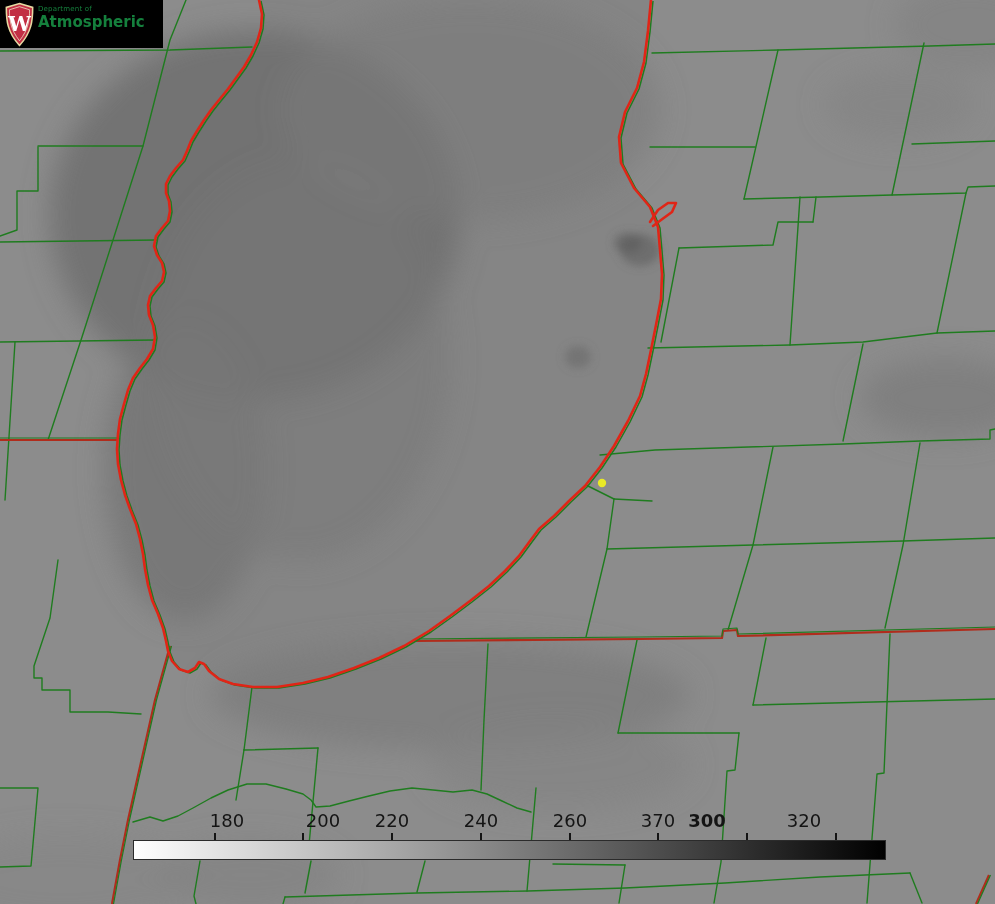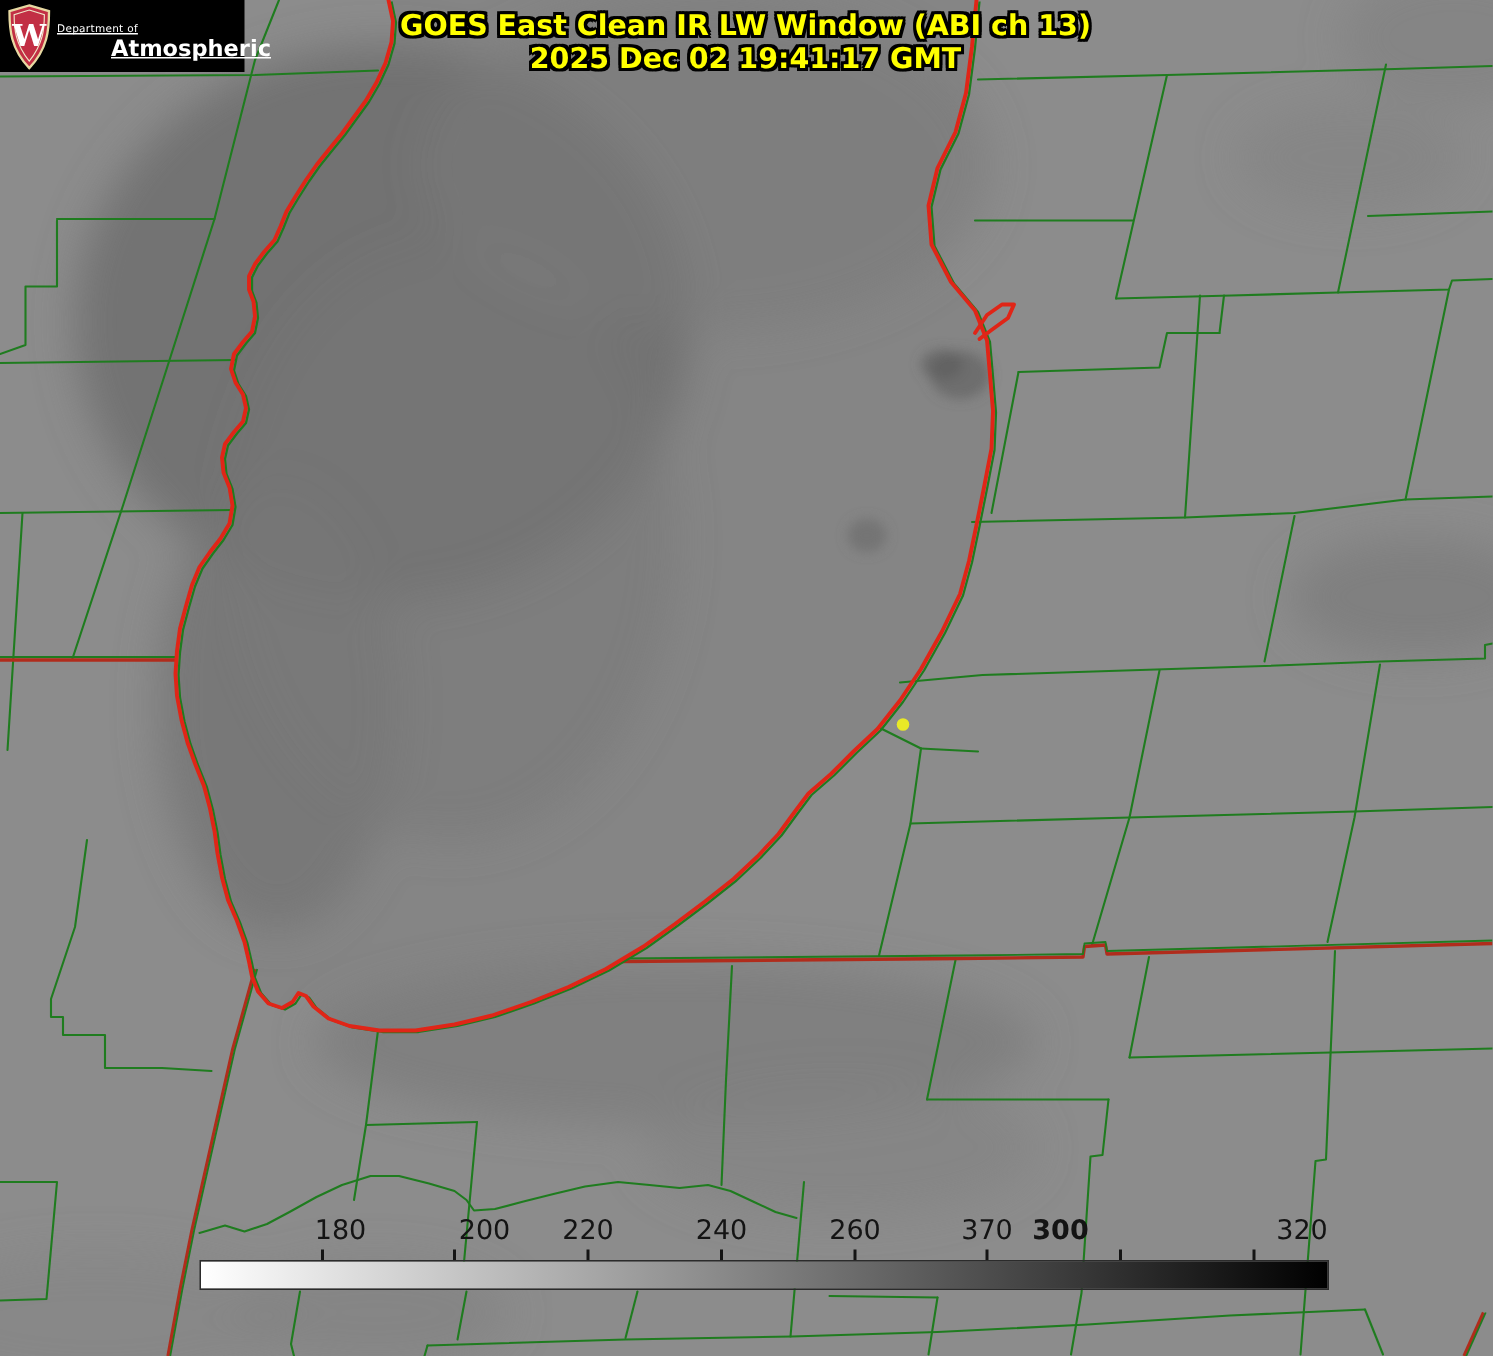--- a/index.html
+++ b/index.html
@@ -2,23 +2,23 @@
 <html><head>
 <meta charset="utf-8">
 <style>
   html,body{margin:0;padding:0;background:#8c8c8c;}
   #stage{position:relative;width:995px;height:904px;overflow:hidden;
          font-family:"DejaVu Sans","Liberation Sans",sans-serif;background:#8c8c8c;}
   #map{position:absolute;left:0;top:0;}
   
   #logo{position:absolute;left:0;top:0;width:163px;height:48px;background:#000;z-index:5;}
   #crest{position:absolute;left:4px;top:2px;}
-  #logo-text{position:absolute;left:38px;top:16px;color:#ffffff;line-height:1;text-decoration:underline;}
+  #logo-text{position:absolute;left:38px;top:6px;color:#15803d;line-height:1;}
   #dept-prefix{font-size:7px;letter-spacing:.2px;margin-bottom:2px;}
-  #dept-line1{font-size:15px;font-weight:bold;margin-bottom:1px;margin-left:36px;}
+  #dept-line1{font-size:15px;font-weight:bold;margin-bottom:1px;}
   #dept-line2{font-size:15px;font-weight:bold;}
   
   #title{position:absolute;left:497px;top:6px;transform:translateX(-50%);
          text-align:center;z-index:6;font-weight:bold;font-size:19px;line-height:22px;
          color:#ffff00;white-space:nowrap;
          text-shadow:-2px -2px 0 #000,2px -2px 0 #000,-2px 2px 0 #000,2px 2px 0 #000,
                      -2px 0 0 #000,2px 0 0 #000,0 -2px 0 #000,0 2px 0 #000;}
   
   #colorbar-area{position:absolute;left:0;top:0;width:995px;height:904px;z-index:4;pointer-events:none;}
   #colorbar{position:absolute;left:133px;top:840px;width:753px;height:20px;
@@ -155,33 +155,29 @@
       <div class="cb-label" style="left: 392px;">220</div>
       <div class="cb-tick" style="left: 481px;"></div>
       <div class="cb-label" style="left: 481px;">240</div>
       <div class="cb-tick" style="left: 570px;"></div>
       <div class="cb-label" style="left: 570px;">260</div>
       <div class="cb-tick" style="left: 658px;"></div>
       <div class="cb-label" style="left: 658px;">370</div>
       <div class="cb-tick" style="left: 747px;"></div>
       <div class="cb-label" style="left: 707px; font-weight: bold;">300</div>
       <div class="cb-tick" style="left: 836px;"></div>
-      <div class="cb-label" style="left: 868px;">320</div>
+      <div class="cb-label" style="left: 804px;">320</div>
     </div>
 
   <div id="logo">
     <svg id="crest" width="31" height="45" viewBox="0 0 40 56">
       <path d="M20,1 L37,6 C37,22 36,38 20,55 C4,38 3,22 3,6 Z" fill="#c22f44" stroke="#e7d9a2" stroke-width="2"></path>
       <path d="M20,5 L33,9 C33,21 32,34 20,49 C8,34 7,21 7,9 Z" fill="none" stroke="#f0e6c8" stroke-width="1"></path>
       <text x="20" y="36" text-anchor="middle" font-family="DejaVu Serif, serif" font-size="26" font-weight="bold" fill="#ffffff">W</text>
     </svg>
     <div id="logo-text">
       <div id="dept-prefix">Department of</div>
       <div id="dept-line1">Atmospheric</div>
     </div>
   </div>
 
-  <div id="title">
-    <div>GOES East Clean IR LW Window (ABI ch 13)</div>
-    <div>2025 Dec 02 19:41:17 GMT</div>
-  </div>
 
 </div>
 
 </body></html>

